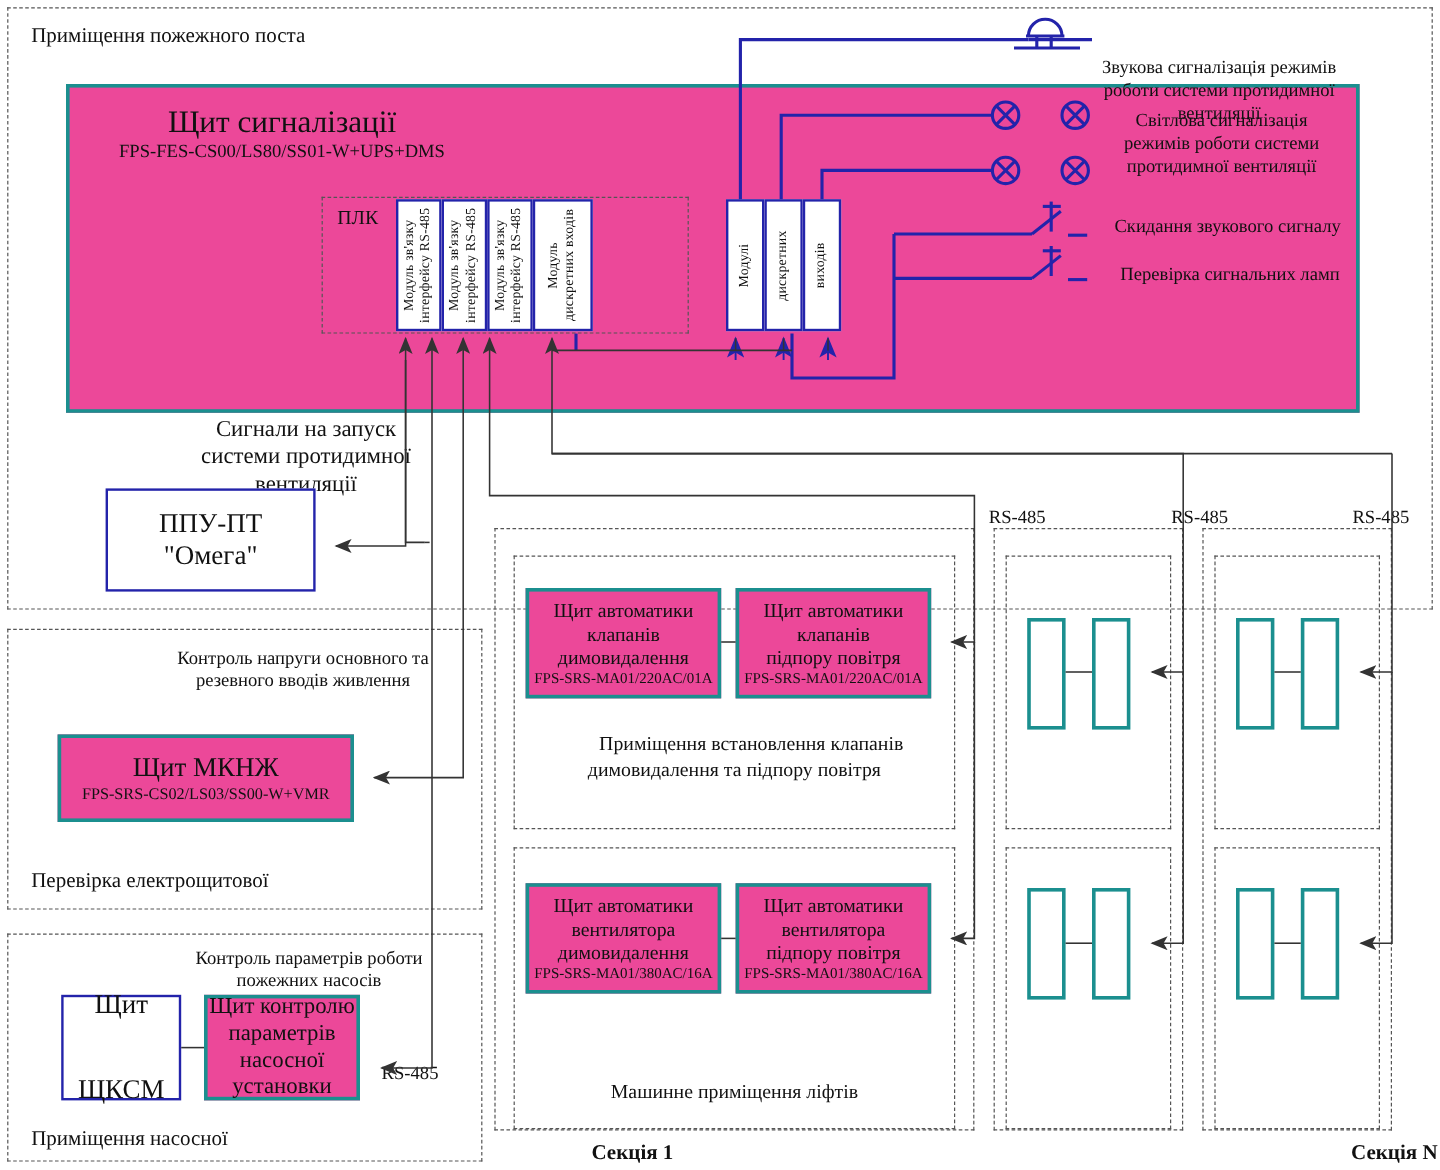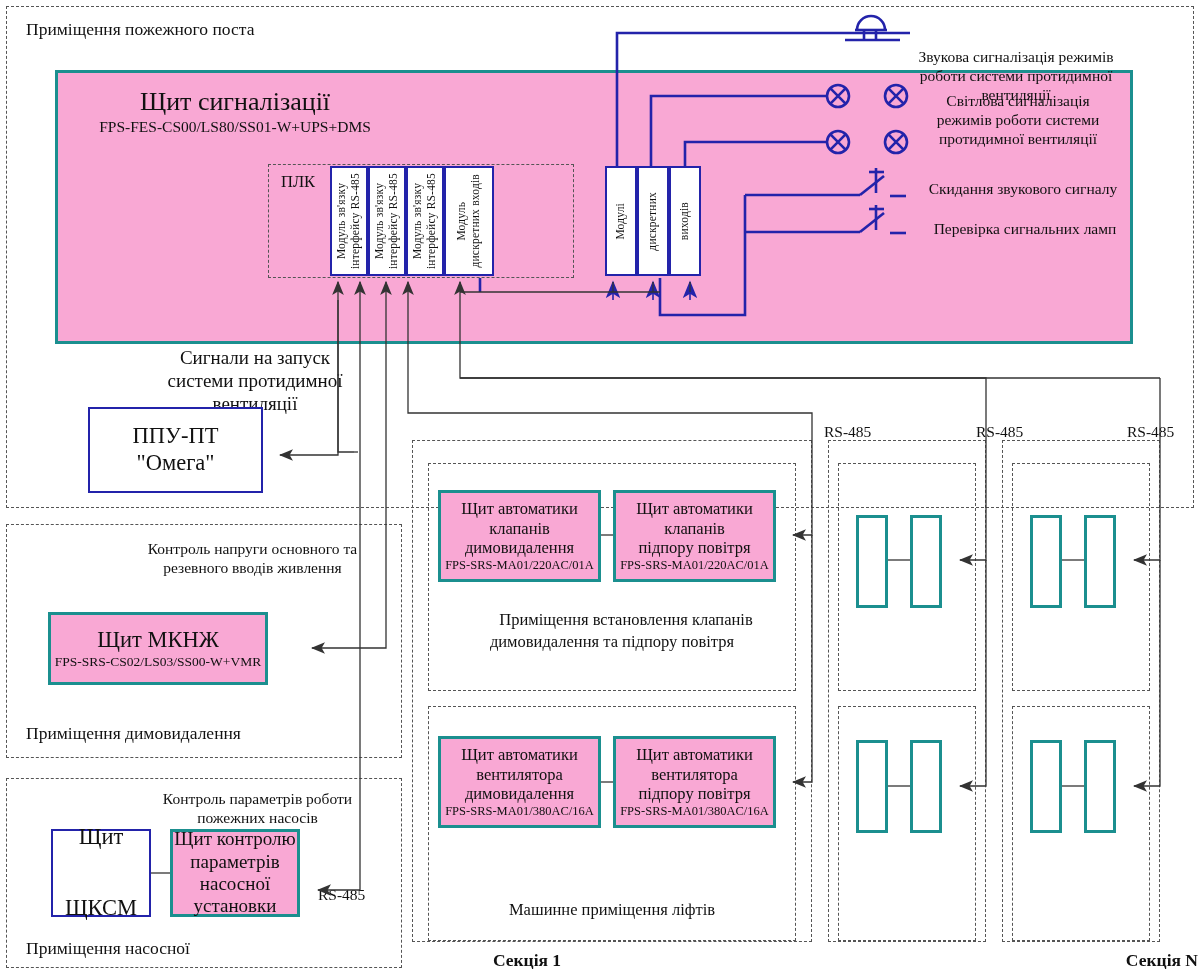--- a/index.html
+++ b/index.html
@@ -25,21 +25,21 @@
   .room-inner {
     position: absolute;
     border: 1.2px dashed #555555;
     background: transparent;
   }
 
   
   .panel-teal {
     position: absolute;
     border: 3.5px solid #1b8f8f;
-    background: #f9a8d4;
+    background: #ec4899;
     display: flex; flex-direction: column;
     align-items: center; justify-content: center;
     text-align: center;
     line-height: 1.18;
   }
   .panel-blue {
     position: absolute;
     border: 2.4px solid #2323aa;
     background: #ffffff;
     display: flex; flex-direction: column;
@@ -142,25 +142,25 @@
 
   <div class="lbl t14" style="left:165px; top:346px; width:180px;">Сигнали на запуск системи протидимної вентиляції</div>
 
   <div class="panel-blue" style="left:88px; top:407px; width:175px; height:86px;">
     <div class="t22">ППУ-ПТ</div>
     <div class="t22">"Омега"</div>
   </div>
 
   <div class="room" style="left:6px; top:524px; width:396px; height:234px;"></div>
   <div class="lbl t15" style="left:145px; top:540px; width:215px;">Контроль напруги основного та резевного вводів живлення</div>
-  <div class="panel-teal" style="left:48px; top:612px; width:220px; height:73px;">
+  <div class="panel-teal" style="left:48px; top:612px; width:247px; height:73px;">
     <div class="t22">Щит МКНЖ</div>
     <div class="t13">FPS-SRS-CS02/LS03/SS00-W+VMR</div>
   </div>
-  <div class="lbl-left t17" style="left:26px; top:723px; width:340px;">Приміщення димовидалення</div>
+  <div class="lbl-left t17" style="left:26px; top:723px; width:340px;">Перевірка електрощитової</div>
 
   <div class="room" style="left:6px; top:778px; width:396px; height:190px;"></div>
   <div class="lbl t15" style="left:150px; top:790px; width:215px;">Контроль параметрів роботи пожежних насосів</div>
   <div class="panel-blue" style="left:51px; top:829px; width:100px; height:88px;gap:44px;">
     <div class="t22">Щит</div>
     <div class="t22">ЩКСМ</div>
   </div>
   <div class="panel-teal" style="left:170px; top:829px; width:130px; height:88px;">
     <div class="t14">Щит контролю</div>
     <div class="t14">параметрів</div>

